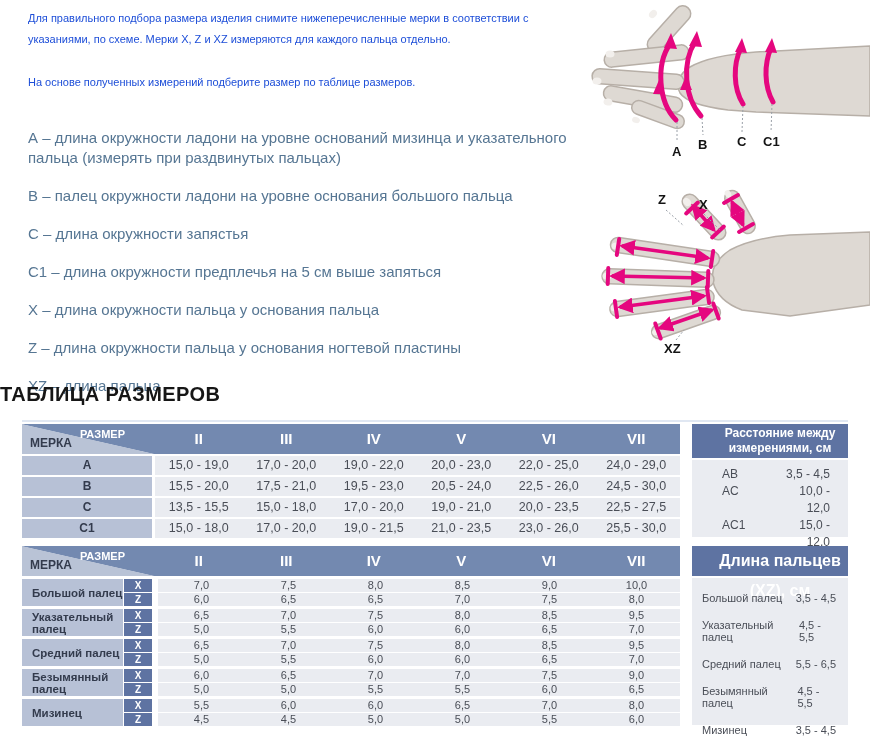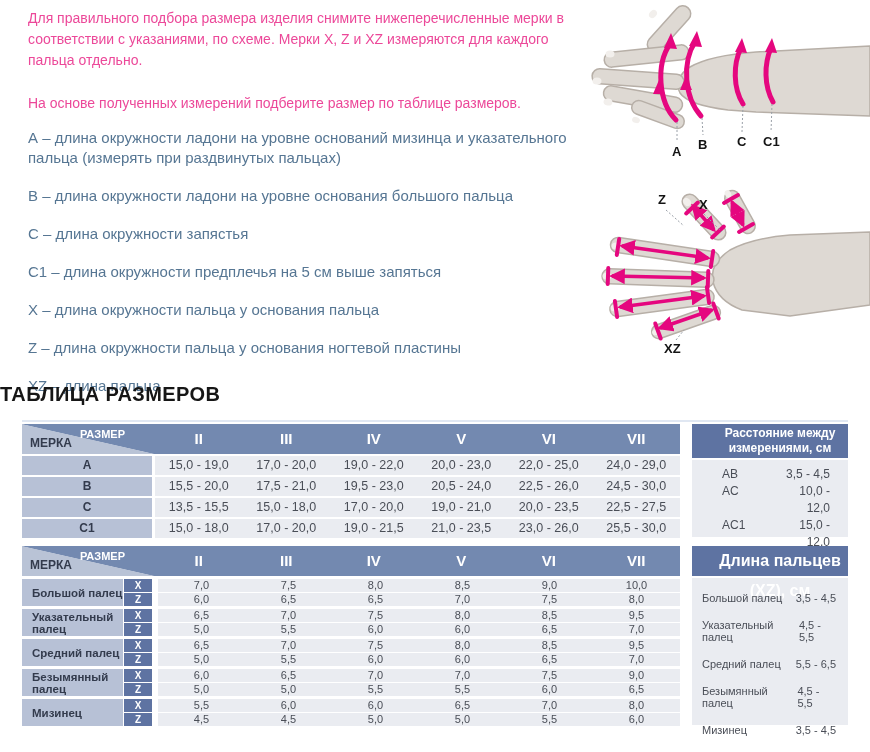--- a/index.html
+++ b/index.html
@@ -3,21 +3,21 @@
 <meta charset="utf-8">
 <style>
   html,body{margin:0;padding:0;}
   body{
     width:870px;height:752px;position:relative;overflow:hidden;background:#ffffff;
     font-family:"Liberation Sans",sans-serif;
   }
   .abs{position:absolute;}
 
   
-  .intro{left:28px;top:8px;width:552px;color:#ec4899;font-size:14px;line-height:21px;}
+  .intro{left:28px;top:8px;width:552px;color:#1d4ed8;font-size:11px;line-height:21px;}
   .intro p{margin:0 0 22px 0;}
 
   
   .measures{left:28px;top:128px;width:562px;color:#567693;font-size:15px;line-height:20px;}
   .m-item{margin-bottom:18px;}
 
   
   .title{left:0;top:383px;width:856px;text-align:left;font-size:20px;font-weight:bold;
          color:#161616;letter-spacing:.4px;}
 
@@ -73,21 +73,21 @@
 </head>
 <body>
 
 <div class="abs intro">
   <p>Для правильного подбора размера изделия снимите нижеперечисленные мерки в соответствии с указаниями, по схеме. Мерки X, Z и XZ измеряются для каждого пальца отдельно.</p>
   <p>На основе полученных измерений подберите размер по таблице размеров.</p>
 </div>
 
 <div class="abs measures" id="measure-list">
     <div class="m-item">А – длина окружности ладони на уровне оснований мизинца и указательного пальца (измерять при раздвинутых пальцах)</div>
-    <div class="m-item">В – длина окружности ладони на уровне основания большого пальца</div>
+    <div class="m-item">В – палец окружности ладони на уровне основания большого пальца</div>
     <div class="m-item">С – длина окружности запястья</div>
     <div class="m-item">С1 – длина окружности предплечья на 5 см выше запяться</div>
     <div class="m-item">Х – длина окружности пальца у основания пальца</div>
     <div class="m-item">Z – длина окружности пальца у основания ногтевой пластины</div>
     <div class="m-item">XZ – длина пальца</div>
   </div>
 
 <svg class="abs" id="hand1" style="left:580px;top:2px;" width="290" height="160" viewBox="0 0 290 160">
   <g stroke="#b7afa7" stroke-width="1.5" fill="#ded9d3">
     <path d="M290,44 L176,50 C148,52 124,57 110,65 C99,72 95,82 100,91 C106,100 124,105 148,108 L176,110 L290,114 Z"></path>

